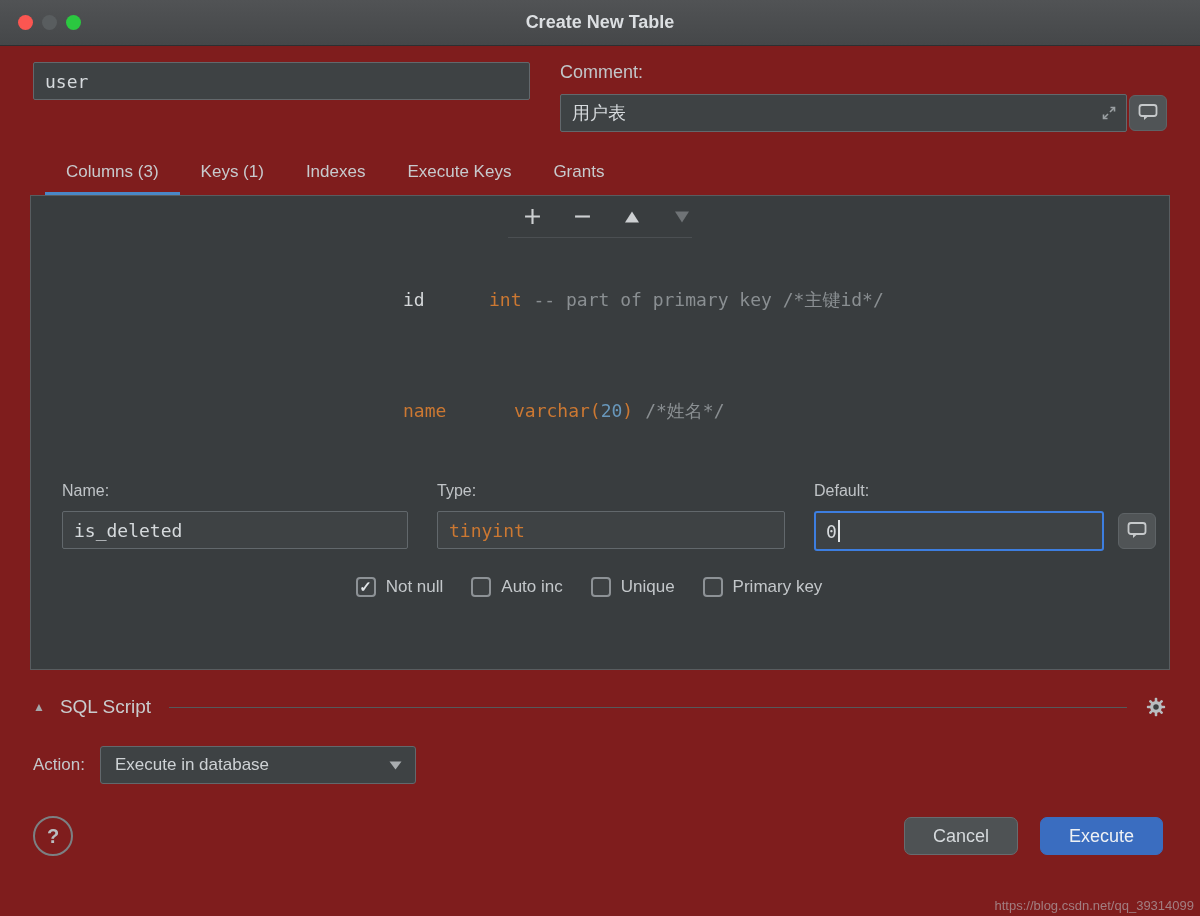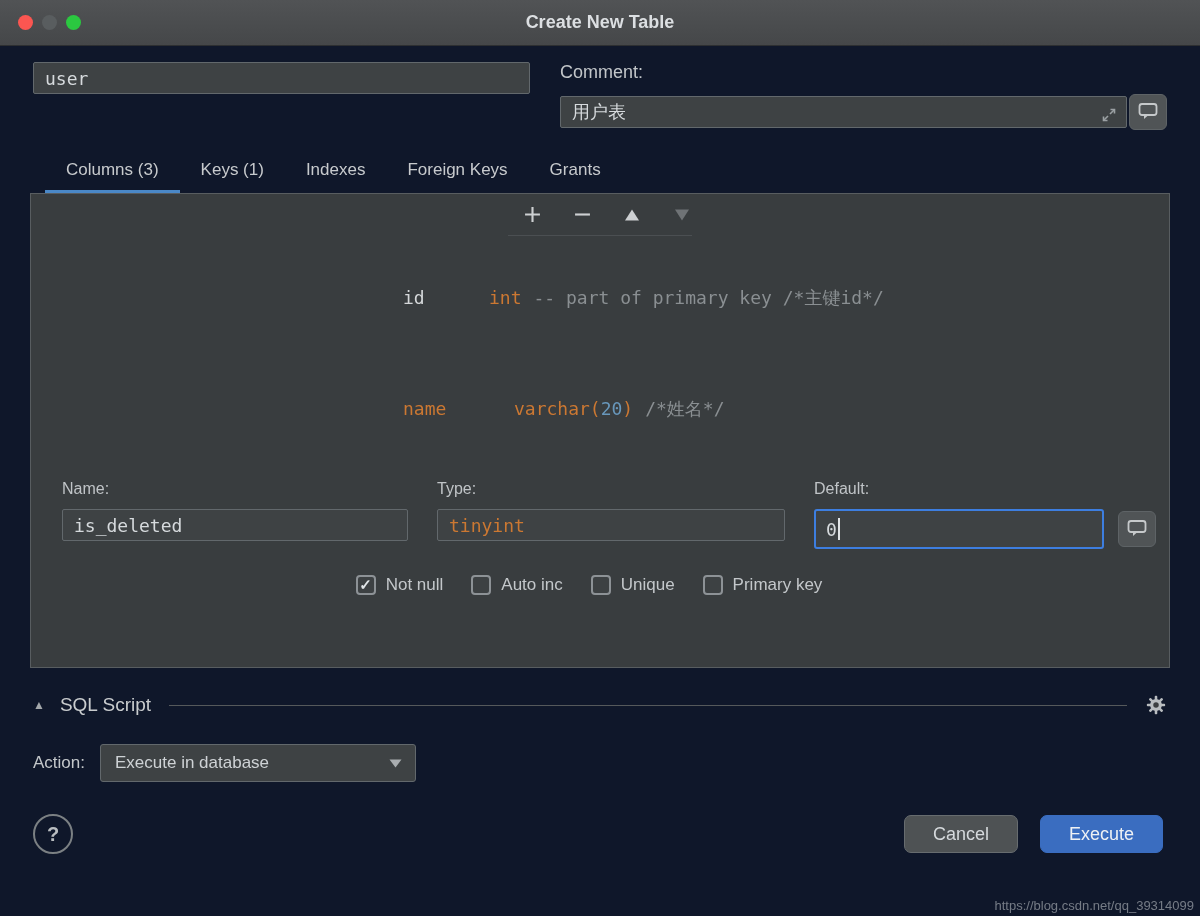--- a/index.html
+++ b/index.html
@@ -2,21 +2,21 @@
 <html><head>
 <meta charset="utf-8">
 <style>
   * { box-sizing: border-box; margin: 0; padding: 0; }
   html,body { width:1200px; height:916px; }
   body {
     background:#3c3f41;
     font-family:"Liberation Sans", sans-serif;
     overflow:hidden;
   }
-  .window { width:1200px; height:916px; position:relative; display:flex; flex-direction:column; background:#0f172a; }
+  .window { width:1200px; height:916px; position:relative; display:flex; flex-direction:column; background:#7f1d1d; }
 
   
   .titlebar {
     flex:none; height:46px;
     background:linear-gradient(#515355,#454749);
     border-bottom:1px solid #2d2f31;
     display:flex; align-items:center; justify-content:center;
     position:relative;
   }
   .traffic { position:absolute; left:18px; top:15px; display:flex; gap:9px; }
@@ -25,21 +25,21 @@
   .light.min   { background:#595d5f; }
   .light.zoom  { background:#2bc840; }
   .title { font-size:18px; font-weight:bold; color:#dcdfe2; }
 
   
   .form-top { padding:16px 33px 0; display:flex; flex:none; }
   .ft-col1 { width:497px; margin-right:30px; flex:none; }
   .ft-col2 { flex:1; }
   .field-label { font-size:18px; color:#c2c6c9; margin-bottom:11px; }
   .text-input {
-    height:32px; width:100%;
+    height:38px; width:100%;
     background:#3e4244; border:1px solid #62686c; border-radius:2px;
     color:#d6dadd; font-size:18px; padding:0 11px;
     font-family:"DejaVu Sans Mono", monospace;
     outline:none;
   }
   .comment-row { display:flex; align-items:center; gap:2px; }
   .input-wrap { position:relative; flex:1; }
   .expand-ic { position:absolute; right:10px; top:11px; cursor:pointer; }
   .icon-btn {
     width:38px; height:36px; flex:none;
@@ -170,21 +170,21 @@
           </span>
         </button>
       </div>
     </div>
   </div>
 
   <div class="tabs">
     <div class="tab active">Columns (3)</div>
     <div class="tab">Keys (1)</div>
     <div class="tab">Indexes</div>
-    <div class="tab">Foreign Keys</div>
+    <div class="tab">Execute Keys</div>
     <div class="tab">Grants</div>
   </div>
 
   <div class="panel">
 
     <div class="toolbar">
       <button class="tool">
         <svg width="17" height="17" viewBox="0 0 16 16">
             <path d="M8 1v14M1 8h14" stroke="#cdd0d2" stroke-width="2" fill="none"></path>
           </svg>

